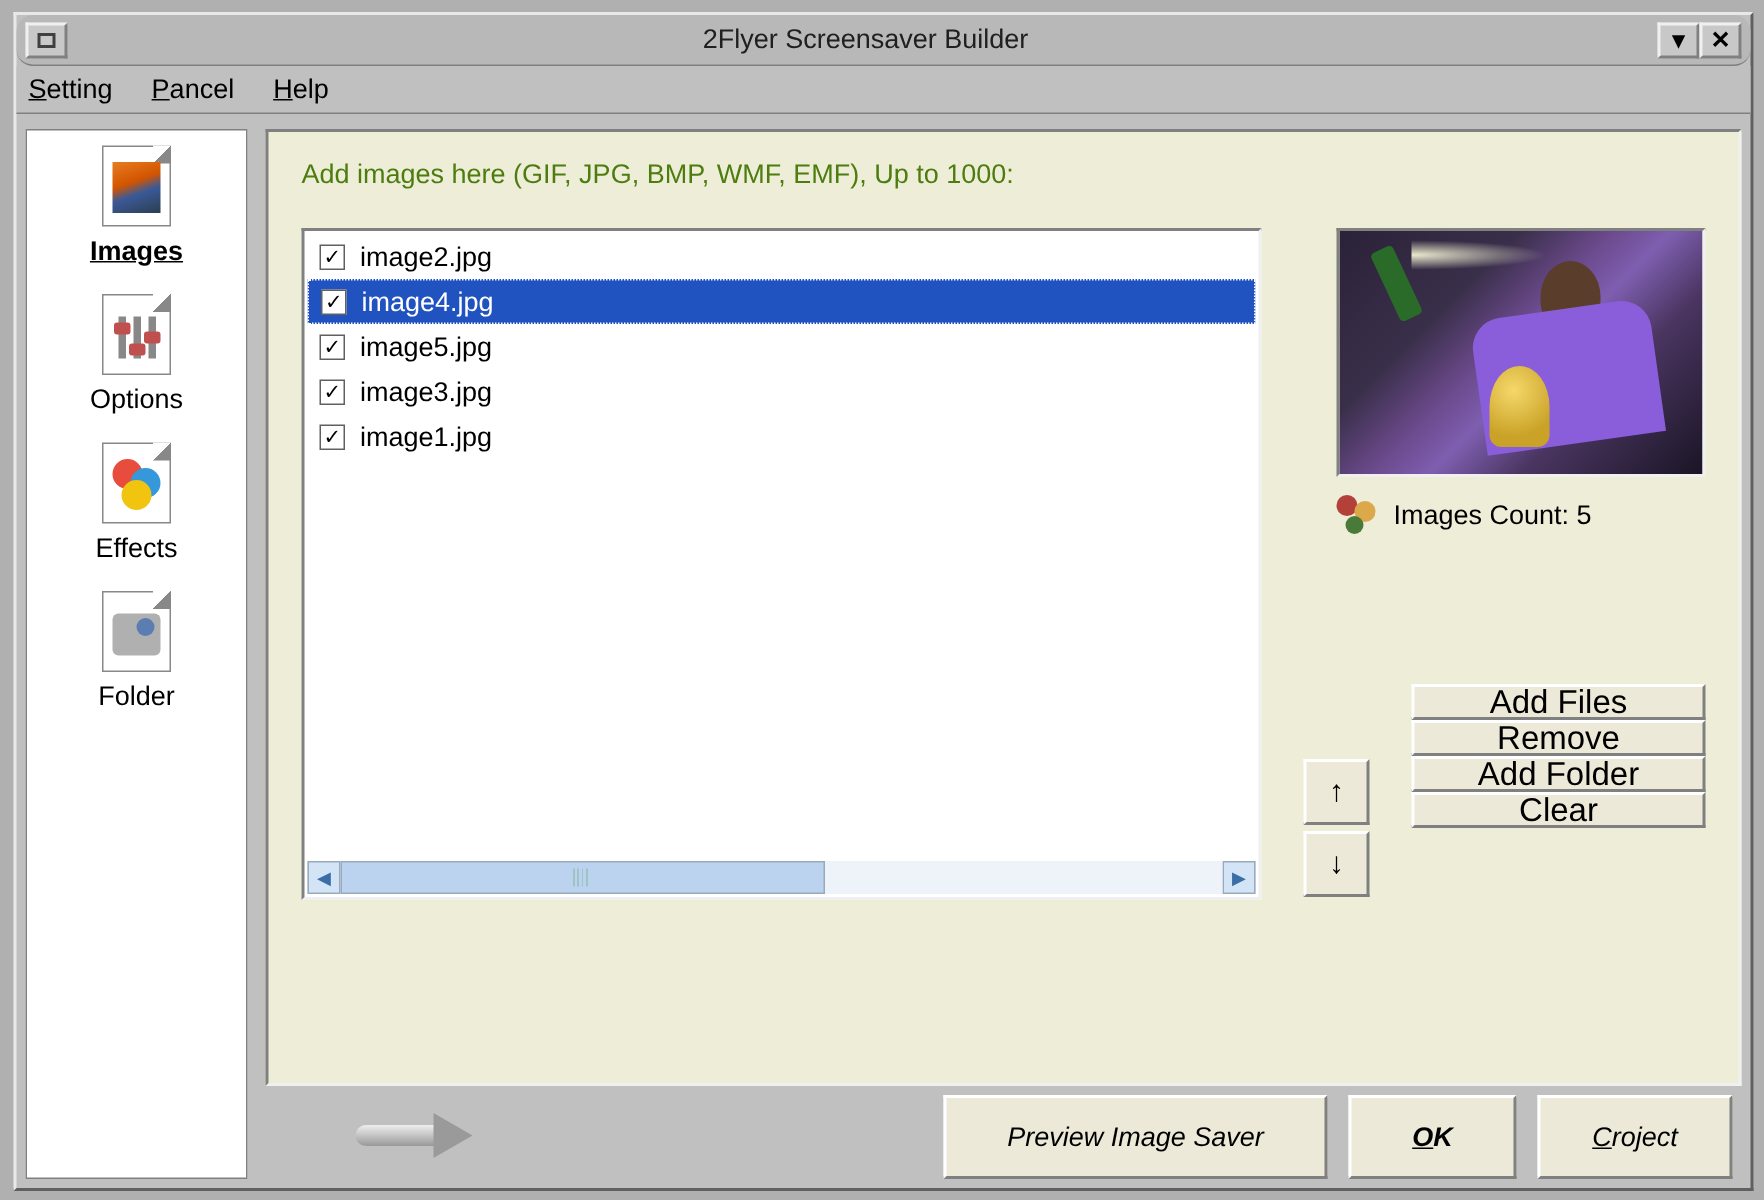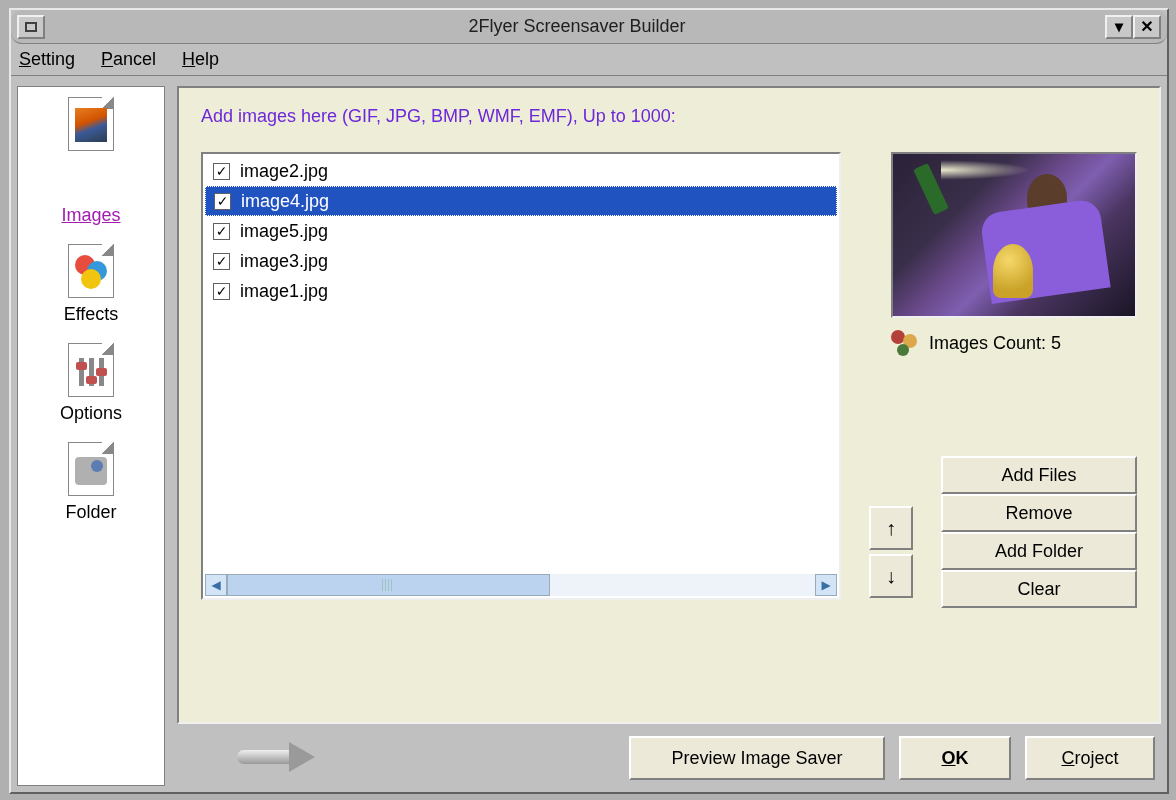--- a/index.html
+++ b/index.html
@@ -88,31 +88,31 @@
 .si-effects .inner .c2 { position:absolute; width:20px; height:20px; background:#3498db; border-radius:50%; right:0; top:6px;}
 .si-effects .inner .c3 { position:absolute; width:20px; height:20px; background:#f1c40f; border-radius:50%; left:6px; bottom:0;}
 .si-options .inner { position:absolute; left:8px; top:14px; right:8px; bottom:10px; }
 .si-options .inner .b { width:5px; height:100%; background:#888; position:absolute; }
 .si-options .inner .b1 { left:2px; } .si-options .inner .b2 { left:12px; } .si-options .inner .b3 { left:22px; }
 .si-options .inner .k { width:11px; height:8px; background:#c0504d; position:absolute; border-radius:2px; }
 .si-options .inner .k1 { left:-1px; top:4px; } .si-options .inner .k2 { left:9px; top:18px; } .si-options .inner .k3 { left:19px; top:10px; }
 .si-build .inner { position:absolute; left:6px; top:14px; right:6px; bottom:10px; background:#b0b0b0; border-radius:4px; }
 .si-build .inner::after { content:""; position:absolute; right:4px; top:3px; width:12px; height:12px; background:#5b7db1; border-radius:50%; }
 .side-label { font-size: 18px; color: #000; }
-.side-label.active { color: #a21caf; font-weight: normal; text-decoration: underline; margin-top: 48px; }
+.side-label.active { color: #000000; font-weight: bold; text-decoration: underline; }
 
 .main-panel {
   position: absolute;
   left: 160px; top: 6px; right: 0; bottom: 62px;
   background: #eeeed8;
   border: 2px solid;
   border-color: #808080 #f0f0f0 #f0f0f0 #808080;
   padding: 18px 22px;
 }
-.instruction { font-size: 18px; color: #6d28d9; margin-bottom: 20px; }
+.instruction { font-size: 18px; color: #4d7c0f; margin-bottom: 20px; }
 .list-box {
   position: absolute;
   left: 22px; top: 64px; width: 640px; height: 448px;
   background: #fff;
   border: 2px solid;
   border-color: #808080 #f0f0f0 #f0f0f0 #808080;
 }
 .list-inner { position:absolute; left:2px; top:2px; right:2px; bottom: 26px; overflow:hidden; }
 .list-row { display:flex; align-items:center; height:30px; padding: 0 8px; font-size:18px; }
 .list-row.selected { background:#2052c0; color:#fff; border:1px dotted #fff; }
@@ -159,48 +159,49 @@
 
 .move-btns {
   position:absolute; left:690px; top:418px; width:44px;
   display:flex; flex-direction:column; gap:4px;
 }
 .action-btns {
   position:absolute; right:22px; top:368px; width:196px;
   display:flex; flex-direction:column;
 }
 .btn {
-  height:38px;
+  height:24px;
+  background:#ece9d8;
+  border:2px solid;
+  border-color:#fff #808080 #808080 #fff;
+  font-size:22px;
+  display:flex; align-items:center; justify-content:center;
+  cursor:pointer;
+}
+.btn.small { height:44px; font-size:20px; font-family: Arial; }
+.bottom-bar {
+  position:absolute; left:160px; right:0; bottom:0; height:56px;
+  display:flex; align-items:center; justify-content:flex-end;
+  gap:14px; padding-right:6px;
+  background:#c0c0c0;
+}
+.bottom-bar .arrow-deco {
+  position:absolute; left:60px; top:12px; width:90px; height:30px;
+}
+.arrow-deco .shaft { position:absolute; left:0; top:8px; width:56px; height:14px; background:linear-gradient(#eee,#999); border-radius:7px 0 0 7px;}
+.arrow-deco .head { position:absolute; left:52px; top:0; width:0; height:0; border-top:15px solid transparent; border-bottom:15px solid transparent; border-left:26px solid #9a9a9a;}
+.bbtn {
+  height:56px; padding:0 22px;
   background:#ece9d8;
   border:2px solid;
   border-color:#fff #808080 #808080 #fff;
   font-size:18px;
   display:flex; align-items:center; justify-content:center;
   cursor:pointer;
-}
-.btn.small { height:44px; font-size:20px; font-family: Arial; }
-.bottom-bar {
-  position:absolute; left:160px; right:0; bottom:0; height:56px;
-  display:flex; align-items:center; justify-content:flex-end;
-  gap:14px; padding-right:6px;
-  background:#c0c0c0;
-}
-.bottom-bar .arrow-deco {
-  position:absolute; left:60px; top:12px; width:90px; height:30px;
-}
-.arrow-deco .shaft { position:absolute; left:0; top:8px; width:56px; height:14px; background:linear-gradient(#eee,#999); border-radius:7px 0 0 7px;}
-.arrow-deco .head { position:absolute; left:52px; top:0; width:0; height:0; border-top:15px solid transparent; border-bottom:15px solid transparent; border-left:26px solid #9a9a9a;}
-.bbtn {
-  height:44px; padding:0 22px;
-  background:#ece9d8;
-  border:2px solid;
-  border-color:#fff #808080 #808080 #fff;
-  font-size:18px;
-  display:flex; align-items:center; justify-content:center;
-  cursor:pointer;
+  font-style:italic;
 }
 .bbtn .ul { text-decoration: underline; }
 .bbtn.ok { font-weight:bold; width:112px;}
 .bbtn.cancel { width:130px;}
 .bbtn.preview { width:256px;}
 </style>
 </head>
 <body>
 
 <div class="window">
@@ -222,45 +223,45 @@
   </div>
 
   <div class="body-area">
     <div class="sidebar">
       <div class="side-item">
         <div class="side-icon si-images">
             <div class="fold"></div>
             <div class="inner"></div>
           </div>
         <div class="side-label active">Images</div>
-      </div>
-      <div class="side-item">
-        <div class="side-icon si-effects">
-            <div class="fold"></div>
-            <div class="inner">
-              <div class="c1"></div>
-              <div class="c2"></div>
-              <div class="c3"></div>
-            </div>
-          </div>
-        <div class="side-label">Effects</div>
       </div>
       <div class="side-item">
         <div class="side-icon si-options">
             <div class="fold"></div>
             <div class="inner">
               <div class="b b1"></div>
               <div class="b b2"></div>
               <div class="b b3"></div>
               <div class="k k1"></div>
               <div class="k k2"></div>
               <div class="k k3"></div>
             </div>
           </div>
         <div class="side-label">Options</div>
+      </div>
+      <div class="side-item">
+        <div class="side-icon si-effects">
+            <div class="fold"></div>
+            <div class="inner">
+              <div class="c1"></div>
+              <div class="c2"></div>
+              <div class="c3"></div>
+            </div>
+          </div>
+        <div class="side-label">Effects</div>
       </div>
       <div class="side-item">
         <div class="side-icon si-build">
             <div class="fold"></div>
             <div class="inner"></div>
           </div>
         <div class="side-label">Folder</div>
       </div>
     </div>
 

